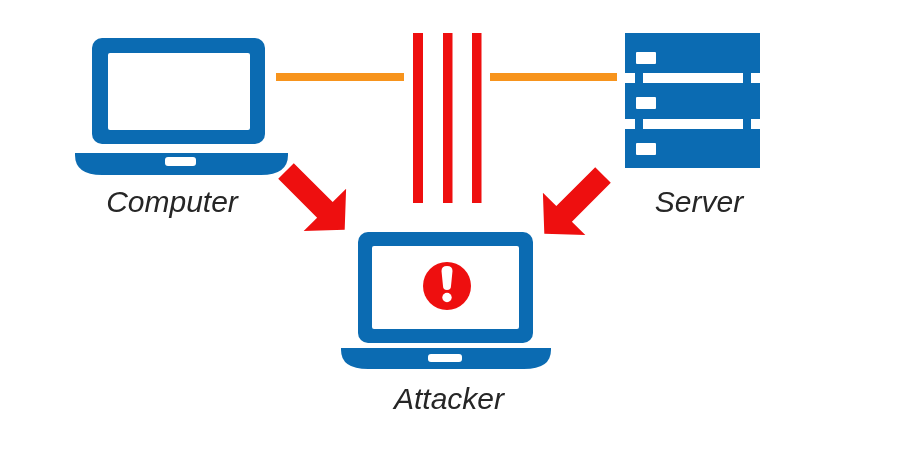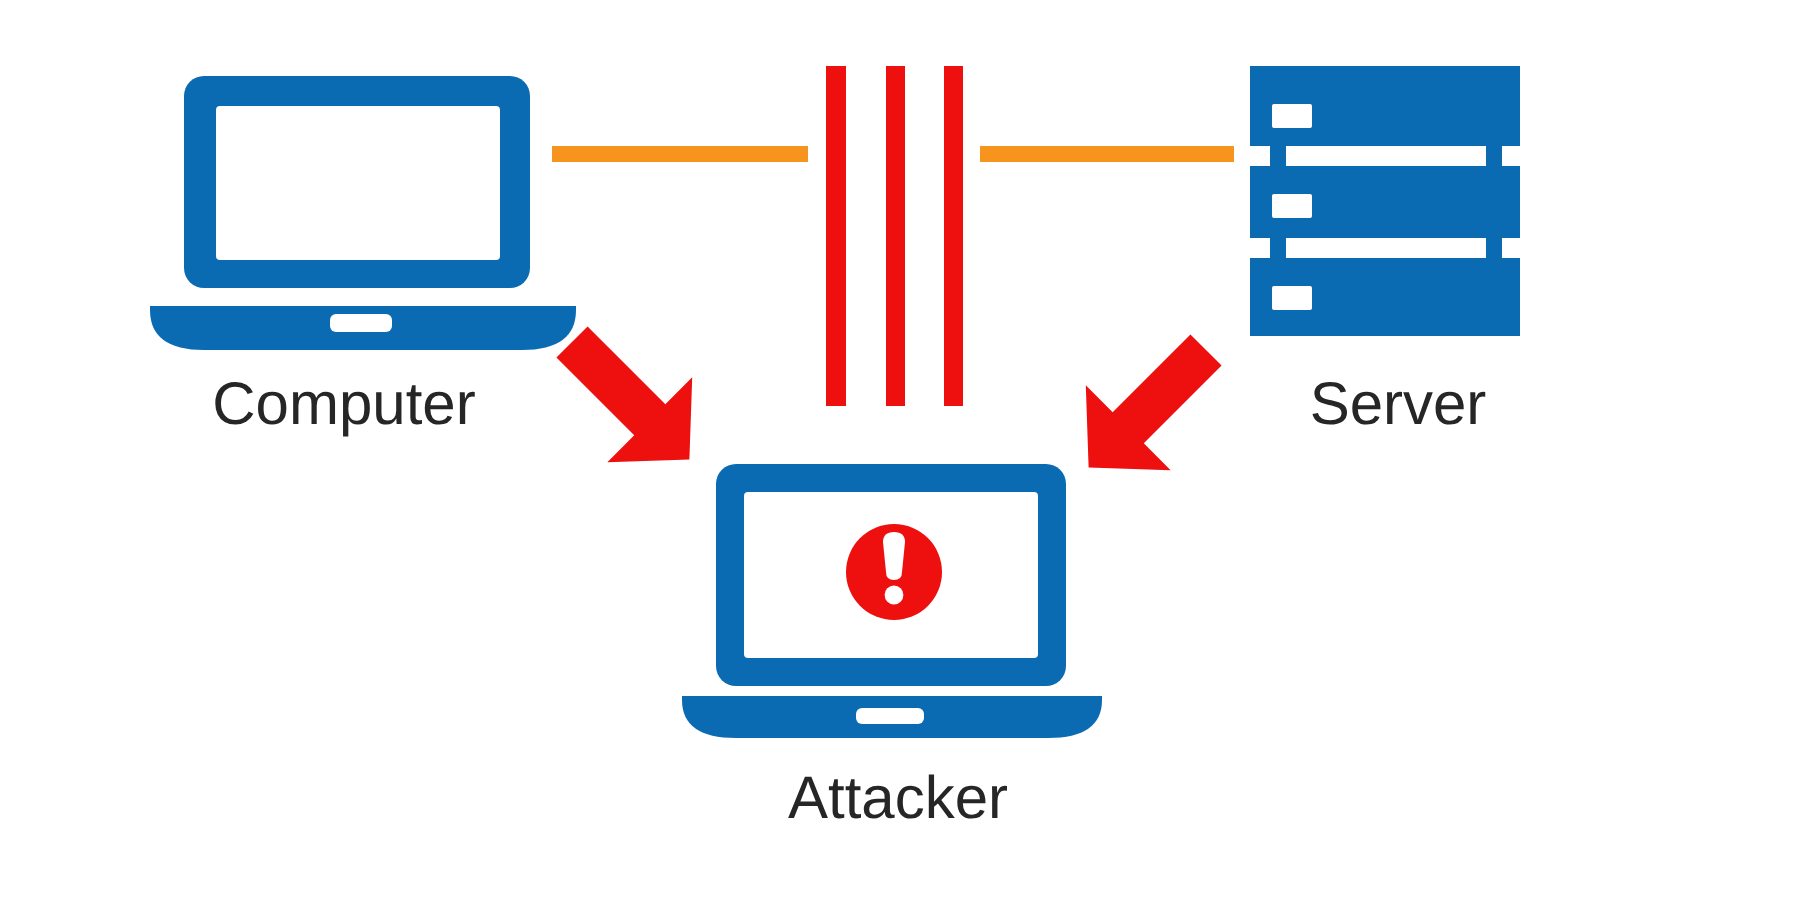--- a/index.html
+++ b/index.html
@@ -7,20 +7,21 @@
     padding: 0;
     background: #ffffff;
     font-family: "Liberation Sans", sans-serif;
   }
   .canvas {
     position: relative;
     width: 900px;
     height: 450px;
     background: #ffffff;
     overflow: hidden;
+    font-style: italic;
   }
   svg text {
     font-family: "Liberation Sans", "DejaVu Sans", sans-serif;
     font-size: 30px;
   }
 </style>
 </head>
 <body>
 
 <div class="canvas">

